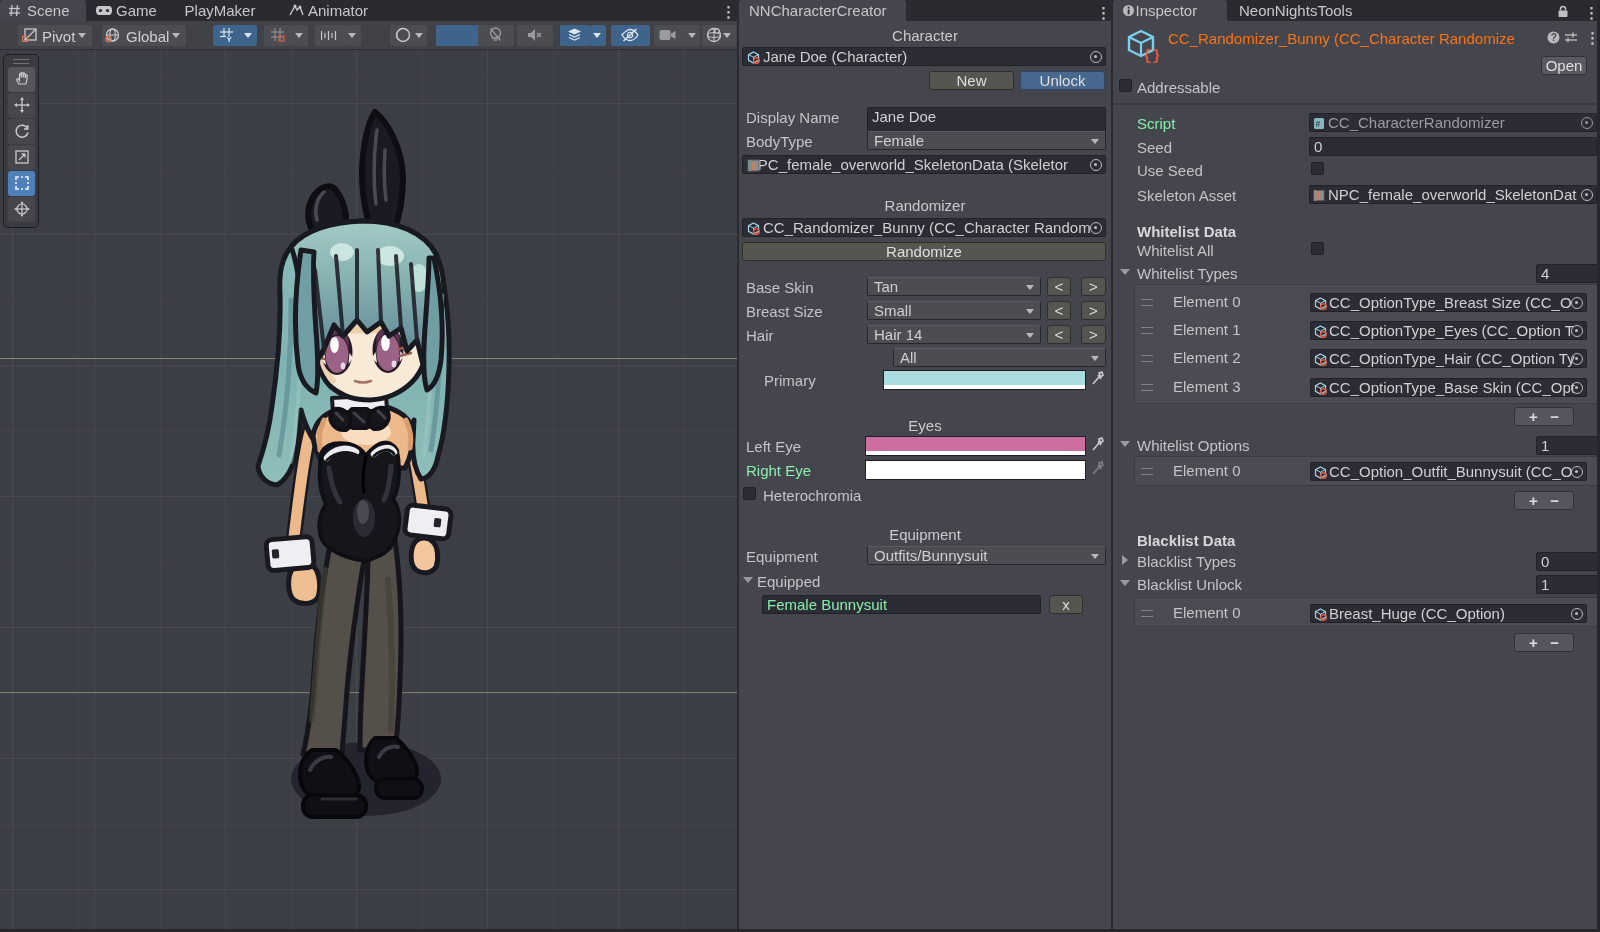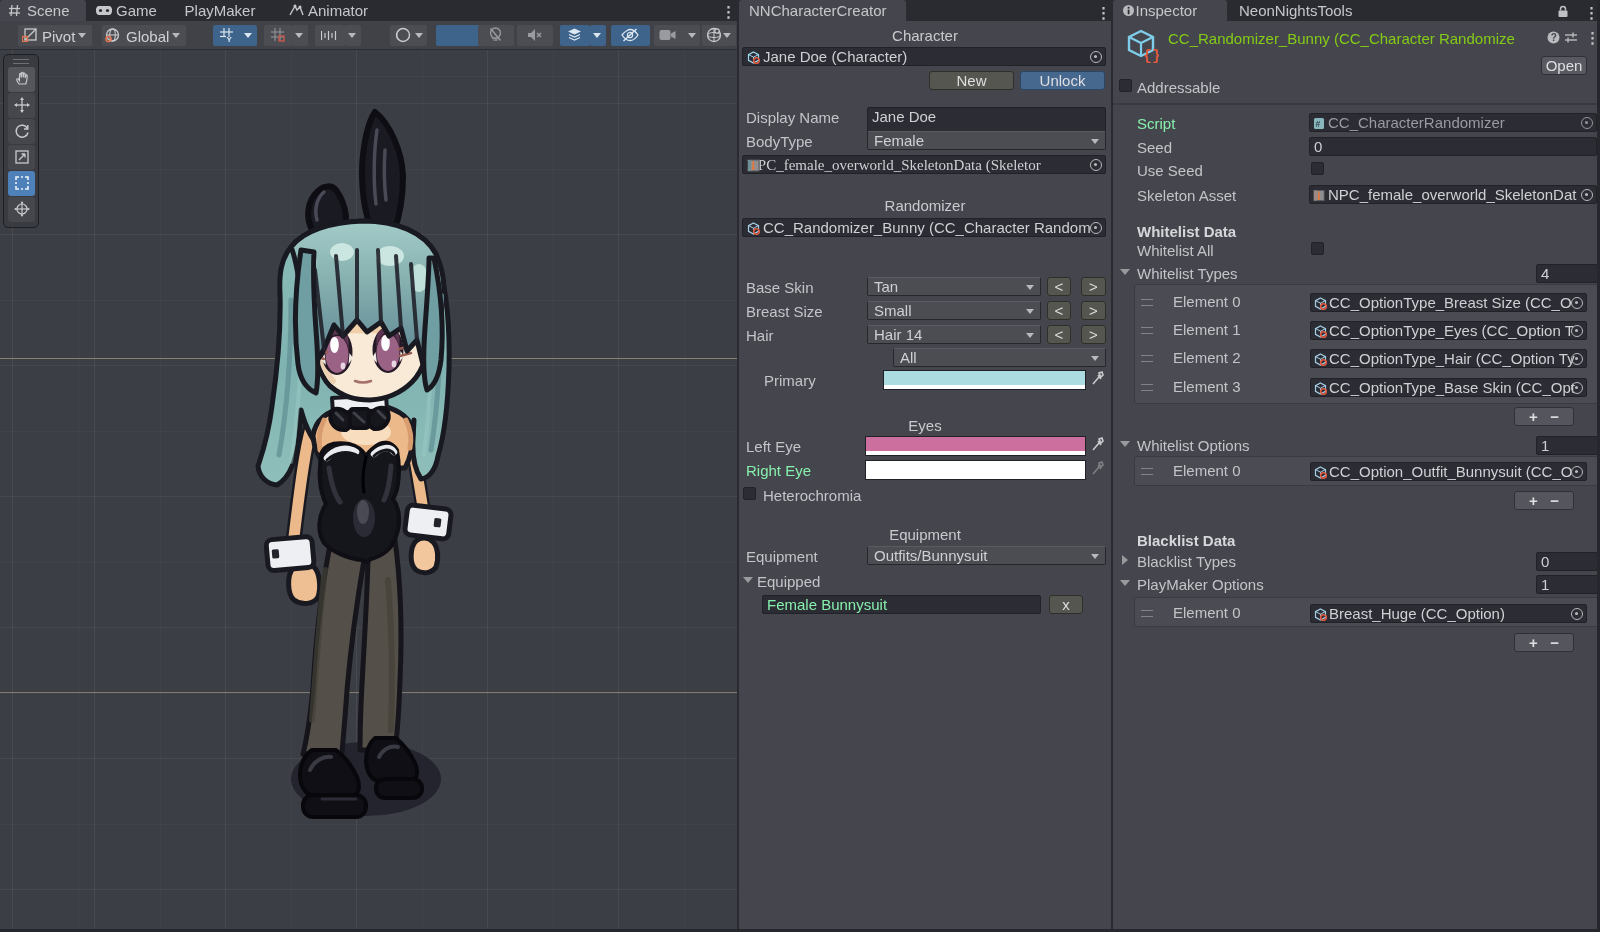--- a/index.html
+++ b/index.html
@@ -339,37 +339,38 @@
           <path d="M1.5 3.6 L6.5 6.2 L11.5 3.6 M6.5 6.2 L6.5 12" stroke="#9fd7ee" stroke-width="1" fill="none"></path>
           <circle cx="9.5" cy="9.5" r="2.8" fill="none" stroke="#e0593f" stroke-width="1.6"></circle>
         </svg>
     </div>
     <div class="btn" style="left:190px;top:50px;width:85px;height:19px;line-height:18px;">New</div>
     <div class="btn" style="left:281px;top:50px;width:85px;height:19px;line-height:18px;background:#46688e;border-color:#2b4764;">Unlock</div>
     <div class="lbl" style="left:7px;top:88px;">Display Name</div>
     <div class="field" style="left:128px;top:86px;width:239px;height:35px;">Jane Doe</div>
     <div class="lbl" style="left:7px;top:112px;">BodyType</div>
     <div class="drop" style="left:128px;top:110px;width:239px;height:19px;">Female</div>
-    <div class="field" style="left:3px;top:134px;width:364px;height:19px;font-family:Liberation Serif, serif;">NPC_female_overworld_SkeletonData (Skeletor
+    <div class="field" style="left:3px;top:134px;width:364px;height:19px;">NPC_female_overworld_SkeletonData (Skeletor
       <span class="obj-dot"></span>
       <svg class="abs" style="left:4px;top:3px;" width="13" height="13" viewBox="0 0 13 13">
           <rect x="1" y="1" width="11" height="11" fill="#8d8f91" stroke="#5a5b5e"></rect>
           <path d="M5.5 2 L7 2 L7.5 11 L5 11 Z" fill="#e07840"></path>
           <rect x="1" y="1" width="3" height="11" fill="#6f8f95"></rect>
         </svg>
     </div>
     <div class="hdr" style="top:176px;">Randomizer</div>
     <div class="field" style="left:3px;top:197px;width:364px;height:19px;padding-left:20px;">CC_Randomizer_Bunny (CC_Character Random
       <span class="obj-dot"></span>
       <svg class="abs" style="left:4px;top:3px;" width="13" height="13" viewBox="0 0 13 13">
           <path d="M6.5 1 L11.5 3.6 L11.5 9.4 L6.5 12 L1.5 9.4 L1.5 3.6 Z" fill="none" stroke="#a5cfe4" stroke-width="1.2"></path>
           <path d="M1.5 3.6 L6.5 6.2 L11.5 3.6 M6.5 6.2 L6.5 12" stroke="#a5cfe4" stroke-width="1" fill="none"></path>
           <circle cx="9.5" cy="9.5" r="2.8" fill="none" stroke="#e0593f" stroke-width="1.6"></circle>
         </svg>
     </div>
+    <div class="btn" style="left:3px;top:221px;width:364px;height:19px;line-height:18px;">Randomize</div>
     <div class="lbl" style="left:7px;top:258px;">Base Skin</div>
     <div class="drop" style="left:128px;top:256px;width:174px;height:19px;">Tan</div>
     <div class="btn" style="left:308px;top:256px;width:24px;height:19px;line-height:17px;">&lt;</div>
     <div class="btn" style="left:342px;top:256px;width:25px;height:19px;line-height:17px;">&gt;</div>
     <div class="lbl" style="left:7px;top:282px;">Breast Size</div>
     <div class="drop" style="left:128px;top:280px;width:174px;height:19px;">Small</div>
     <div class="btn" style="left:308px;top:280px;width:24px;height:19px;line-height:17px;">&lt;</div>
     <div class="btn" style="left:342px;top:280px;width:25px;height:19px;line-height:17px;">&gt;</div>
     <div class="lbl" style="left:7px;top:306px;">Hair</div>
     <div class="drop" style="left:128px;top:304px;width:174px;height:19px;">Hair 14</div>
@@ -422,21 +423,21 @@
       </svg></div>
   <div class="abs" style="left:471px;top:4px;width:4px;height:14px;color:#c0c1c5;font-weight:bold;">⋮</div>
   <div class="abs" style="left:0;top:21px;width:487px;height:908px;background:#45464d;"></div>
   <div class="abs" style="left:0;top:21px;width:487px;height:911px;">
 
     <svg class="abs" style="left:14px;top:8px;" width="32" height="34" viewBox="0 0 32 34">
         <path d="M14 2 L26 8 L26 21 L14 27 L2 21 L2 8 Z" fill="none" stroke="#7ecdea" stroke-width="2.4"></path>
         <path d="M2 8 L14 14 L26 8 M14 14 L14 27" stroke="#7ecdea" stroke-width="2.2" fill="none"></path>
         <text x="16" y="31" font-family="Liberation Mono, monospace" font-size="15" font-weight="bold" fill="#e2593d">{}</text>
       </svg>
-    <div class="lbl" style="left:55px;top:9px;width:375px;overflow:hidden;white-space:nowrap;color:#84cc16;">CC_Randomizer_Bunny (CC_Character Randomize</div>
+    <div class="lbl" style="left:55px;top:9px;width:375px;overflow:hidden;white-space:nowrap;color:#f97316;">CC_Randomizer_Bunny (CC_Character Randomize</div>
     <div class="abs" style="left:434px;top:9px;"><svg width="13" height="13">
           <circle cx="6.5" cy="6.5" r="6" fill="#b9babd"></circle>
           <text x="3.7" y="10" font-size="10" font-weight="bold" fill="#45464d">?</text>
         </svg></div>
     <div class="abs" style="left:451px;top:9px;"><svg width="14" height="13">
           <g stroke="#b9babd" stroke-width="1.4">
             <line x1="1" y1="4" x2="13" y2="4"></line>
             <line x1="1" y1="9" x2="13" y2="9"></line>
             <line x1="9" y1="1.5" x2="9" y2="6.5"></line>
             <line x1="4" y1="6.5" x2="4" y2="11.5"></line>
@@ -530,21 +531,21 @@
               <circle cx="9.5" cy="9.5" r="2.8" fill="none" stroke="#e0593f" stroke-width="1.6"></circle>
             </svg></span>
         </div>
     </div>
     <div class="abs" style="left:401px;top:470px;width:60px;height:19px;background:#55565d;border:1px solid #303137;border-radius:3px;color:#dedfe1;font-weight:bold;text-align:center;line-height:17px;">+&nbsp;&nbsp;&nbsp;−</div>
     <div class="lbl" style="left:24px;top:511px;font-weight:bold;color:#d6d7da;">Blacklist Data</div>
     <div class="foldarr r" style="left:9px;top:534px;"></div>
     <div class="lbl" style="left:24px;top:532px;">Blacklist Types</div>
     <div class="field" style="left:423px;top:531px;width:62px;height:19px;">0</div>
     <div class="foldarr" style="left:7px;top:559px;"></div>
-    <div class="lbl" style="left:24px;top:555px;">PlayMaker Options</div>
+    <div class="lbl" style="left:24px;top:555px;">Blacklist Unlock</div>
     <div class="field" style="left:423px;top:554px;width:62px;height:19px;">1</div>
     <div class="abs" style="left:21px;top:576px;width:465px;height:30px;background:#4b4c53;border:1px solid #3a3b42;border-radius:2px;"></div>
     <div class="abs" id="bl-elems" style="left:21px;top:576px;width:465px;">
       <div class="elrow" style="top:7px;">
           <span class="dragh"></span>
           <span class="ellbl">Element 0</span>
           <span class="elfield">Breast_Huge (CC_Option)<span class="obj-dot"></span><svg class="abs" style="left:3px;top:3px;" width="13" height="13" viewBox="0 0 13 13">
               <path d="M6.5 1 L11.5 3.6 L11.5 9.4 L6.5 12 L1.5 9.4 L1.5 3.6 Z" fill="none" stroke="#a5cfe4" stroke-width="1.2"></path>
               <path d="M1.5 3.6 L6.5 6.2 L11.5 3.6 M6.5 6.2 L6.5 12" stroke="#a5cfe4" stroke-width="1" fill="none"></path>
               <circle cx="9.5" cy="9.5" r="2.8" fill="none" stroke="#e0593f" stroke-width="1.6"></circle>

